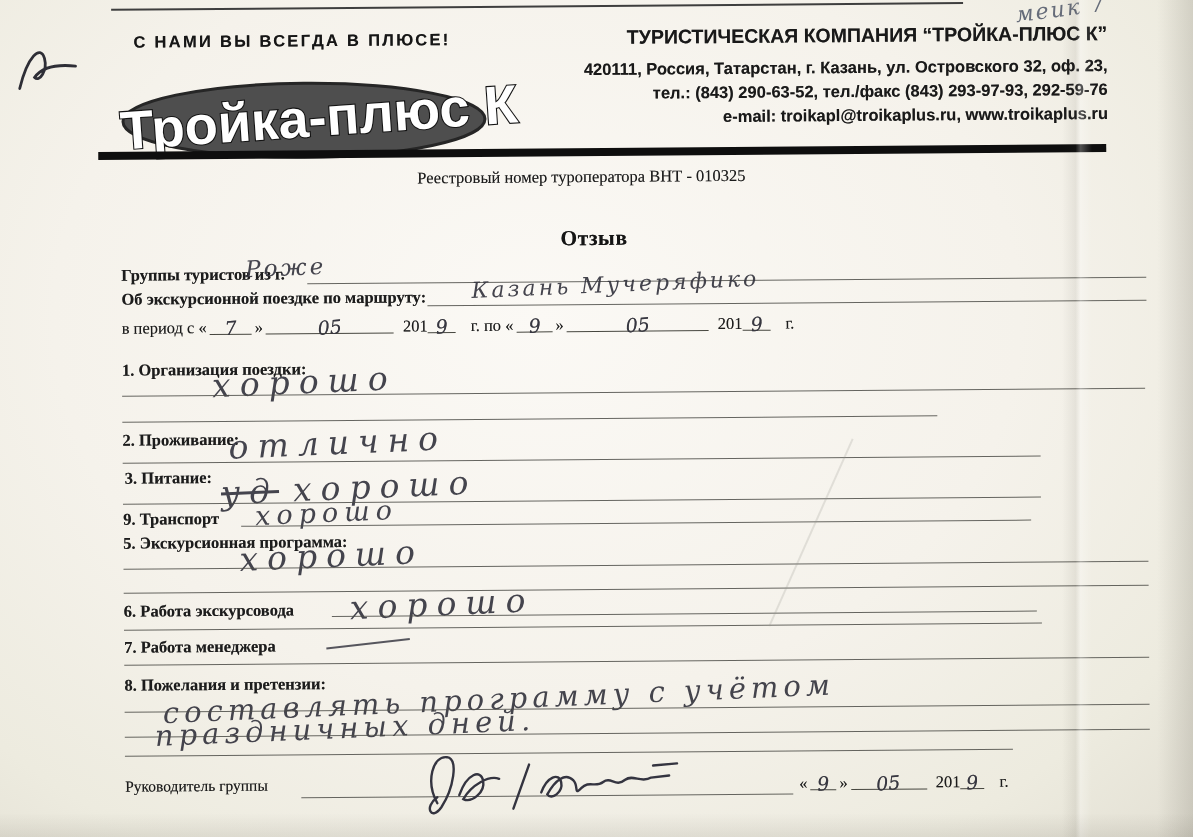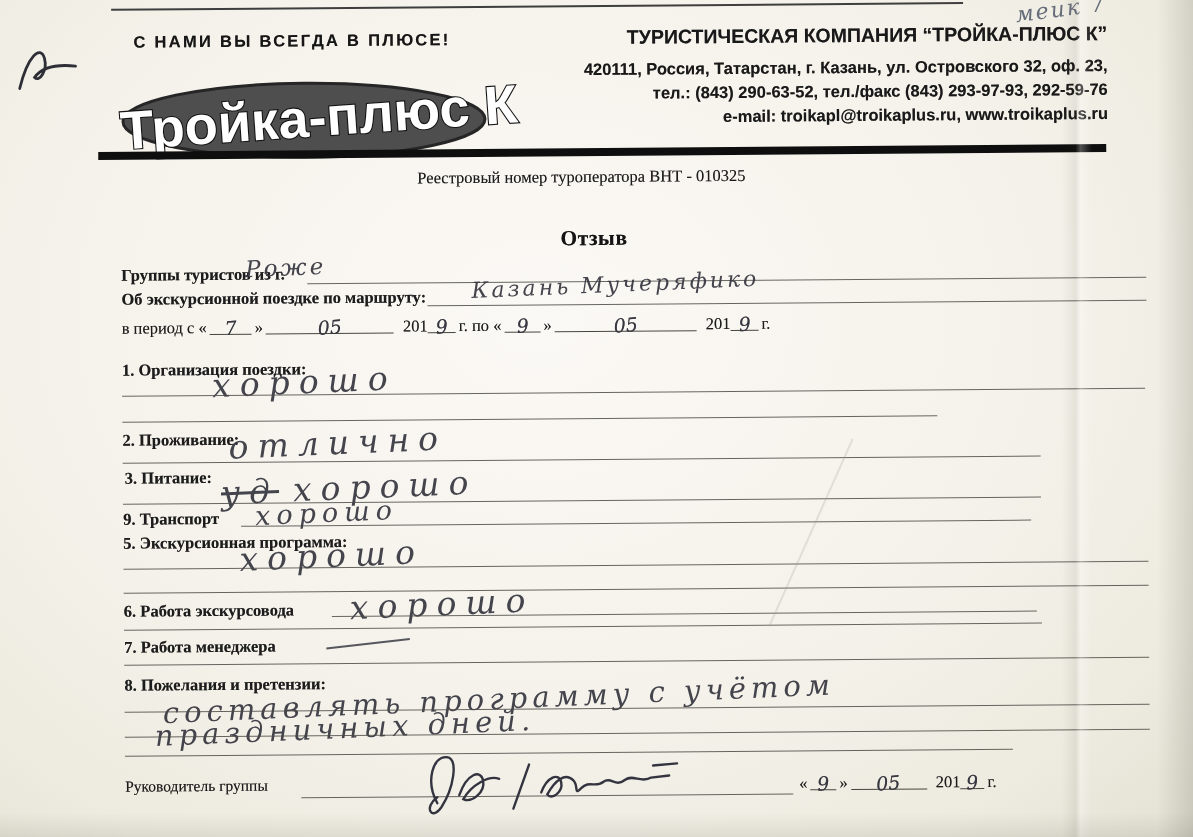--- a/index.html
+++ b/index.html
@@ -41,21 +41,21 @@
   .hw-top { font-size:22px; letter-spacing:3px; }
   .struck { text-decoration:line-through; margin-right:14px; }
 
   .flow { position:absolute; white-space:nowrap; font-size:16.5px; color:#1c1c1c;
           text-shadow:0 0 .6px rgba(25,25,25,.5); font-family:"Liberation Serif", serif; }
   .slot { display:inline-block; border-bottom:1.6px solid #46463f; text-align:center;
           height:19px; vertical-align:baseline; margin:0 3px; }
   .hw2 { font-family:"DejaVu Serif", serif; font-style:italic; color:#373741;
          font-size:19px; display:inline-block; transform:translateY(2px) rotate(-4deg); }
   .yr { margin-left:6px; }
-  .gl { margin-left:0; }
+  .gl { margin-left:12px; }
 
   .dash7 { position:absolute; left:324px; top:641px; width:84px; border-top:2.6px solid #3a3a44;
            transform:rotate(-6deg); opacity:.85; }
   .corner-note { position:absolute; left:1018px; top:0px; font-family:"DejaVu Serif", serif;
                  font-style:italic; font-size:22px; letter-spacing:2px; color:#5c6372;
                  transform:rotate(-7deg); }
   .corner-squiggle { position:absolute; left:12px; top:36px; }
   .sig { position:absolute; left:398px; top:744px; }
 
   

